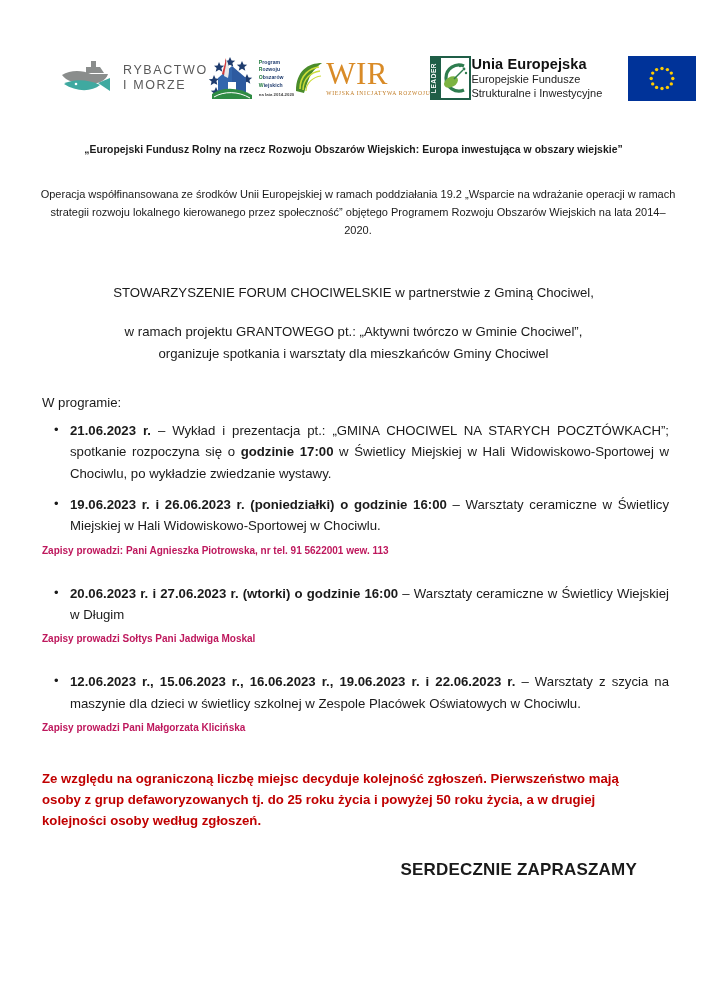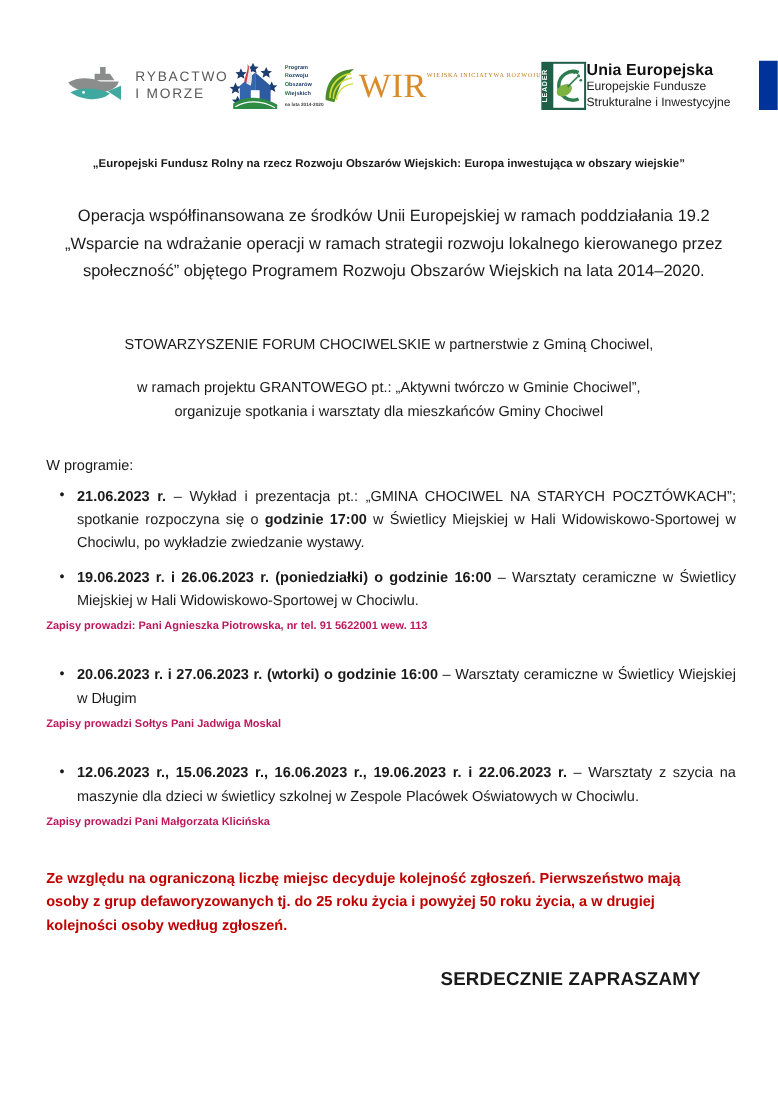--- a/index.html
+++ b/index.html
@@ -70,21 +70,21 @@
     font-size: 4.3px;
     color: #444;
     margin-top: 3px;
     text-align: right;
     font-weight: 600;
   }
 
   
   .logo-wir { gap: 2px; align-items: center; }
   .wir-spiral { width: 30px; height: 34px; flex: 0 0 auto; }
-  .wir-block { display: flex; flex-direction: row; }
+  .wir-block { display: flex; flex-direction: column; }
   .wir-word {
     font-family: "Liberation Serif", serif;
     font-size: 31px;
     color: #d98b27;
     line-height: .88;
     letter-spacing: .5px;
     font-weight: 400;
   }
   .wir-sub {
     font-family: "Liberation Serif", serif;
@@ -92,21 +92,21 @@
     color: #c07a22;
     letter-spacing: .7px;
     margin-top: 2px;
     white-space: nowrap;
   }
 
   
   .leader-mark { width: 41px; height: 44px; flex: 0 0 auto; }
 
   
-  .logo-ue { gap: 26px; }
+  .logo-ue { gap: 26px; align-items: flex-end; }
   .ue-text { line-height: 1.26; }
   .ue-t1 {
     font-size: 14.5px;
     font-weight: 700;
     color: #111;
     letter-spacing: .1px;
   }
   .ue-t2, .ue-t3 {
     font-size: 11px;
     color: #222;
@@ -119,21 +119,21 @@
     text-align: center;
     font-size: 10.4px;
     margin-top: 30px;
     color: #1a1a1a;
     letter-spacing: .05px;
     font-weight: bold;
   }
 
   .cofund {
     text-align: center;
-    font-size: 15px;
+    font-size: 11px;
     line-height: 1.65;
     margin: 0 auto;
     margin-top: 30px;
     width: 640px;
     color: #1a1a1a;
   }
 
   .org-block {
     text-align: center;
     font-size: 13.2px;

